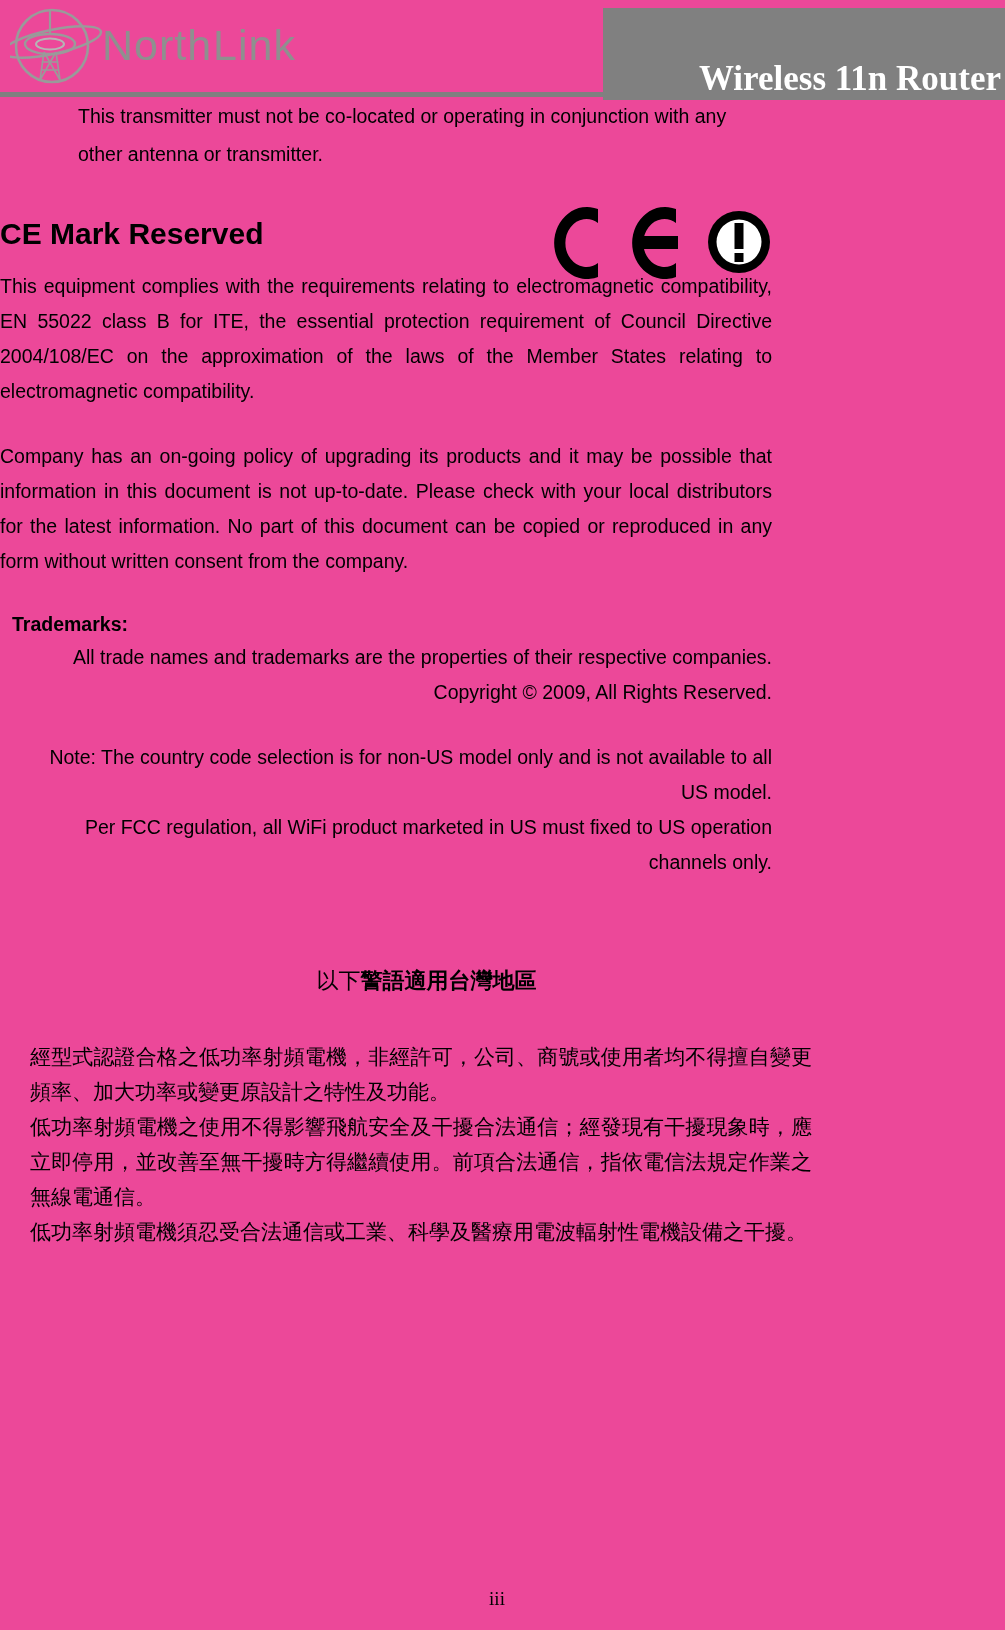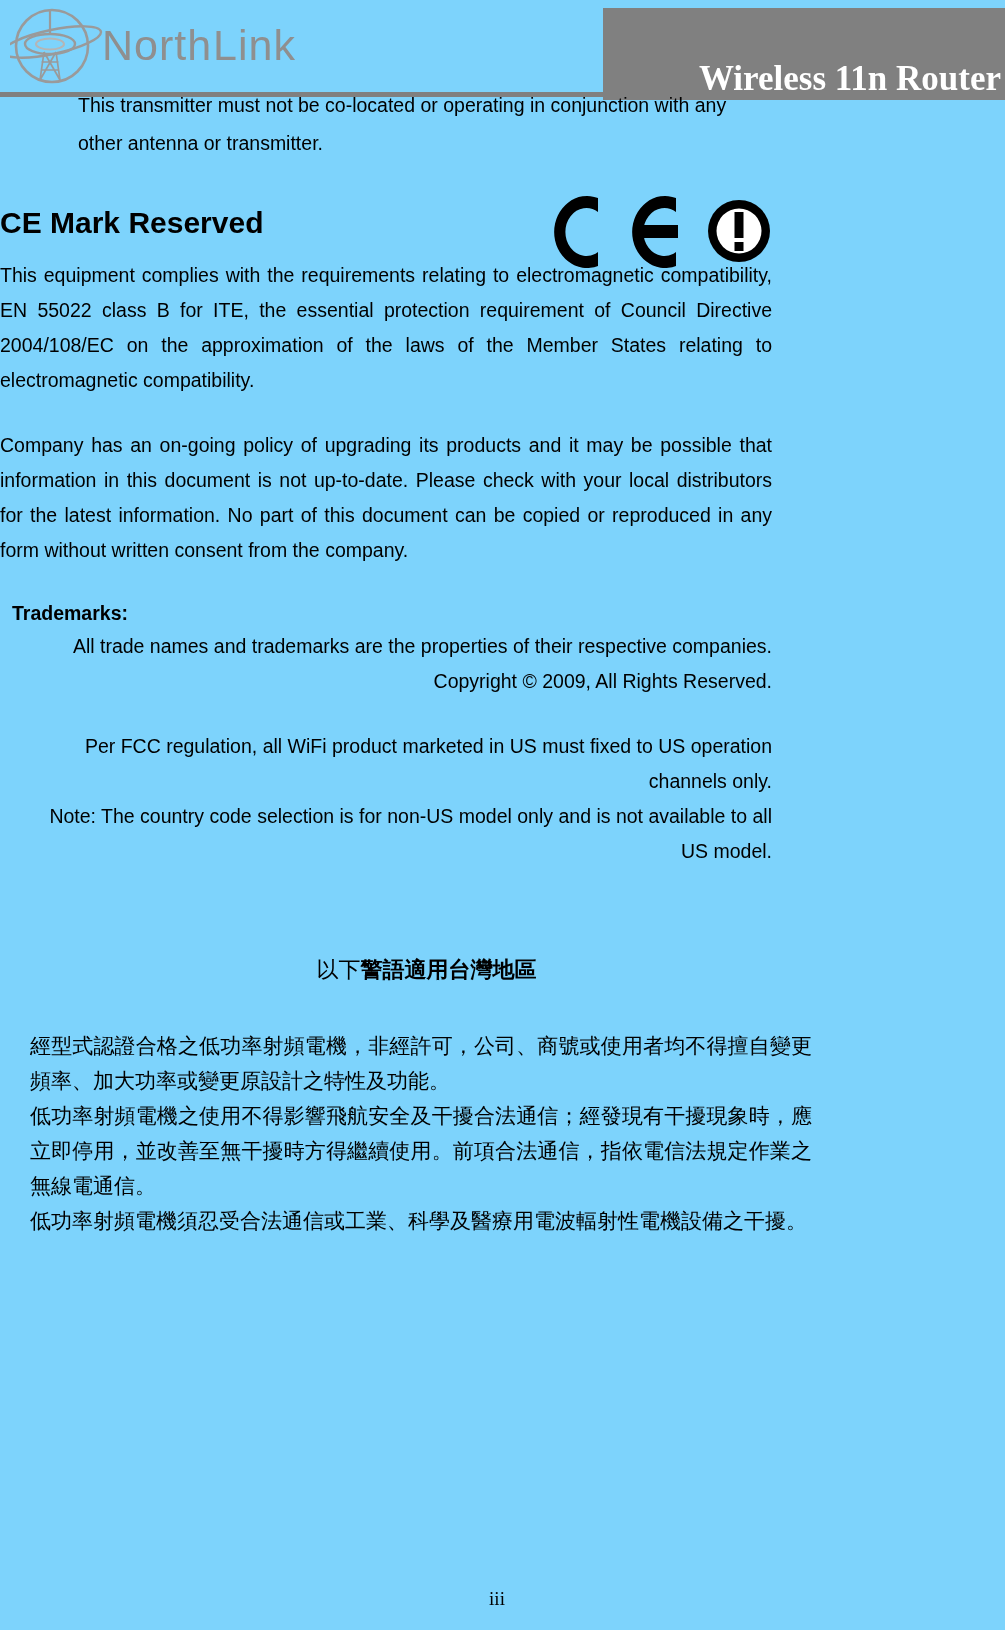--- a/index.html
+++ b/index.html
@@ -9,21 +9,21 @@
     background: #ffffff;
   }
   body {
     font-family: "Liberation Sans", sans-serif;
     color: #000000;
   }
   .page {
     position: relative;
     width: 1005px;
     height: 1630px;
-    background: #7dd3fc;
+    background: #ec4899;
     overflow: hidden;
   }
 
   
   .header {
     position: relative;
     width: 1005px;
     height: 92px;
   }
   .header-banner {
@@ -60,21 +60,21 @@
     top: 92px;
     width: 1005px;
     height: 5px;
     background: #808080;
   }
 
   
   .content {
     position: absolute;
     left: 0px;
-    top: 86px;
+    top: 97px;
     width: 812px;
   }
 
   .indent-block {
     margin: 0 40px 0 78px;
     font-size: 19.5px;
     line-height: 38px;
     text-align: left;
   }
 
@@ -214,22 +214,22 @@
     <div class="body-text">Company has an on-going policy of upgrading its products and it may be possible that information in this document is not up-to-date. Please check with your local distributors for the latest information. No part of this document can be copied or reproduced in any form without written consent from the company.</div>
 
     <div class="spacer-md"></div>
 
     <div class="bold-label">Trademarks:</div>
     <div class="body-text nojust">All trade names and trademarks are the properties of their respective companies.</div>
     <div class="body-text nojust">Copyright © 2009, All Rights Reserved.</div>
 
     <div class="spacer-md"></div>
 
+    <div class="body-text nojust">Note: The country code selection is for non-US model only and is not available to all US model.</div>
     <div class="body-text nojust">Per FCC regulation, all WiFi product marketed in US must fixed to US operation channels only.</div>
-    <div class="body-text nojust">Note: The country code selection is for non-US model only and is not available to all US model.</div>
 
     <div style="height:86px"></div>
 
     <div class="cn-heading">
       <span class="light">以下</span><span class="heavy">警語適用台灣地區</span>
     </div>
 
     <div style="height:44px"></div>
 
     <div class="cn">經型式認證合格之低功率射頻電機，非經許可，公司、商號或使用者均不得擅自變更頻率、加大功率或變更原設計之特性及功能。</div>

